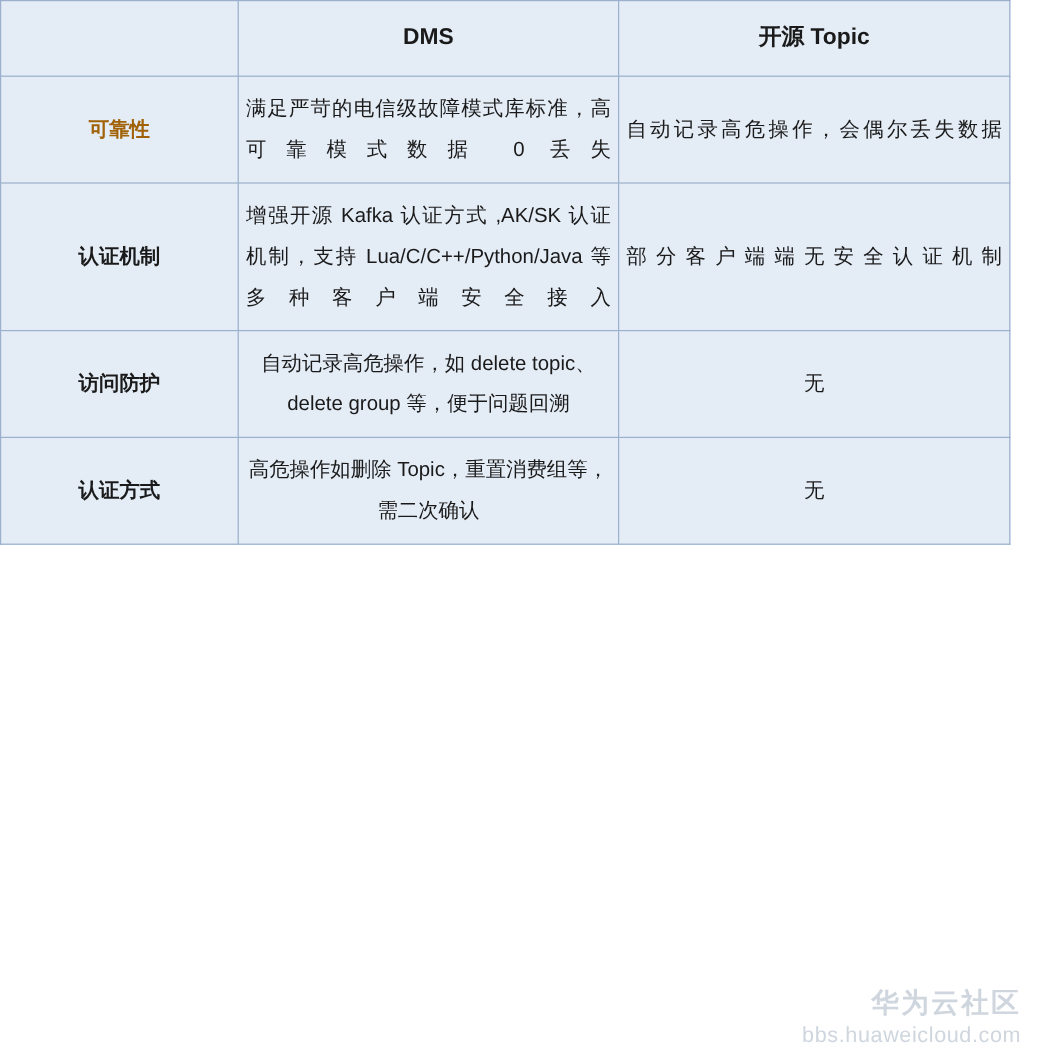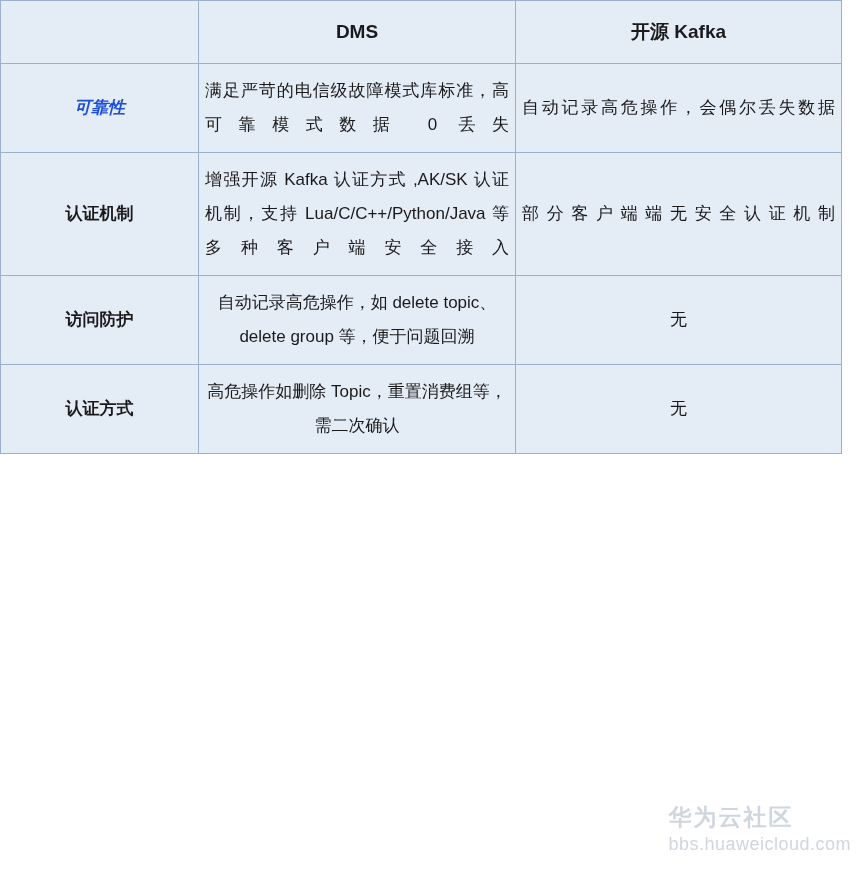--- a/index.html
+++ b/index.html
@@ -50,39 +50,38 @@
   thead th.blank-head {
     font-weight: normal;
   }
   td.rowlabel {
     text-align: center;
     font-weight: bold;
     font-size: 18px;
     line-height: 1.4;
   }
   td.rowlabel.accent {
-    color: #1d4ed8;
-    font-style: italic;
+    color: #a16207;
   }
   td.cell {
     text-align: justify;
     text-align-last: justify;
     text-justify: inter-character;
     font-size: 16.5px;
     margin-left: 12px;
   }
   td.cell.center {
     text-align: center;
     text-align-last: center;
   }
   .watermark {
     position: absolute;
     right: 14px;
-    bottom: 28px;
-    text-align: left;
+    bottom: 10px;
+    text-align: right;
     pointer-events: none;
     user-select: none;
   }
   .watermark .wm-main {
     font-size: 23px;
     color: #cfd6de;
     letter-spacing: 2px;
     font-weight: bold;
     line-height: 1.2;
   }
@@ -100,21 +99,21 @@
   <table class="compare">
     <colgroup>
       <col class="c0">
         <col class="c1">
         <col class="c2">
     </colgroup>
     <thead>
       <tr>
         <th class="blank-head"></th>
         <th>DMS</th>
-        <th>开源 Kafka</th>
+        <th>开源 Topic</th>
       </tr>
     </thead>
     <tbody>
       <tr>
         <td class="rowlabel accent">可靠性</td>
         <td class="cell">满足严苛的电信级故障模式库标准，高可靠模式数据 0 丢失</td>
         <td class="cell">自动记录高危操作，会偶尔丢失数据</td>
       </tr>
       <tr>
         <td class="rowlabel">认证机制</td>

